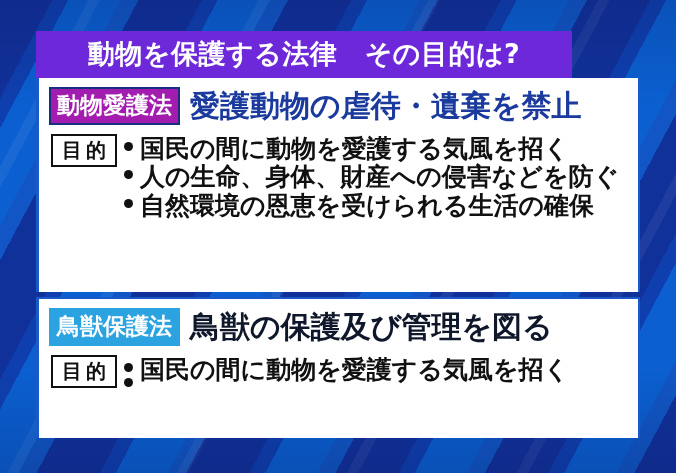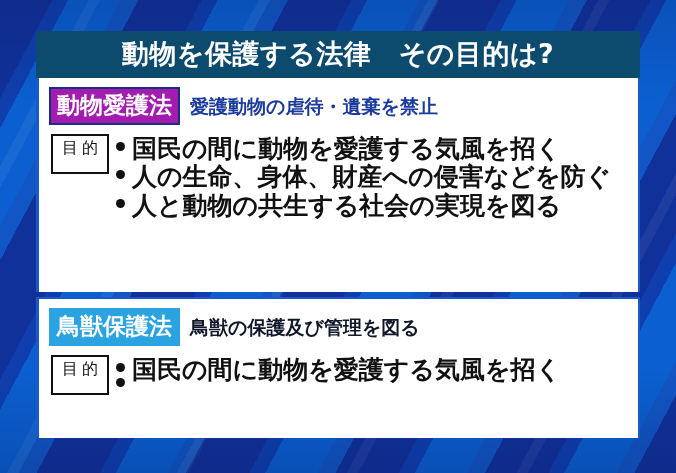--- a/index.html
+++ b/index.html
@@ -55,23 +55,23 @@
     position: absolute;
     inset: 0;
     background: linear-gradient(180deg, rgba(5,20,80,0.18) 0%, rgba(5,20,80,0.00) 22%, rgba(5,20,80,0.00) 78%, rgba(5,20,80,0.20) 100%);
   }
 
   
   #title-bar {
     position: absolute;
     left: 36px;
     top: 31px;
-    width: 604px;
+    width: 536px;
     height: 47px;
-    background: #0c4a6e;
+    background: #6d28d9;
     display: flex;
     align-items: center;
     justify-content: center;
     box-sizing: border-box;
   }
   #title-text {
     color: #ffffff;
     font-size: 27px;
     font-weight: 700;
     letter-spacing: 0.5px;
@@ -119,43 +119,43 @@
   }
   #badge-1 {
     background: #a21caf;
     border: 2px solid #16307f;
   }
   #badge-2 {
     background: #2aa3e0;
     border: 2px solid #2aa3e0;
   }
   .law-summary {
-    font-size: 19px;
+    font-size: 30px;
     font-weight: 700;
     line-height: 1;
     margin-left: 10px;
     white-space: nowrap;
   }
   #summary-1 { color: #1a3a9e; }
   #summary-2 { color: #0f172a; }
 
   
   .purpose-row {
     display: flex;
     align-items: flex-start;
     margin: 6px 0 0 12px;
   }
   .purpose-box {
     flex: 0 0 auto;
     border: 2px solid #111111;
     color: #111111;
-    font-size: 16px;
-    font-weight: 400;
-    line-height: 1;
-    padding: 4px 5px 16px 5px;
+    font-size: 20px;
+    font-weight: 700;
+    line-height: 1;
+    padding: 4px 5px 5px 5px;
     letter-spacing: 4px;
     text-indent: 4px;
     white-space: nowrap;
     margin-top: 3px;
     box-sizing: border-box;
   }
   .bullets {
     margin: 4px;
     padding: 0;
     list-style: none;
@@ -204,21 +204,21 @@
         <li>
             <span class="bullet-dot"></span>
             <span>国民の間に動物を愛護する気風を招く</span>
           </li>
         <li>
             <span class="bullet-dot"></span>
             <span>人の生命、身体、財産への侵害などを防ぐ</span>
           </li>
         <li>
             <span class="bullet-dot"></span>
-            <span>人と動物の共生する社会の実現を図る</span>
+            <span>自然環境の恩恵を受けられる生活の確保</span>
           </li>
       </ul>
     </div>
   </div>
 
   <div class="card" id="card-2">
     <div class="heading-row">
       <div class="law-badge" id="badge-2">鳥獣保護法</div>
       <div class="law-summary" id="summary-2">鳥獣の保護及び管理を図る</div>
     </div>

